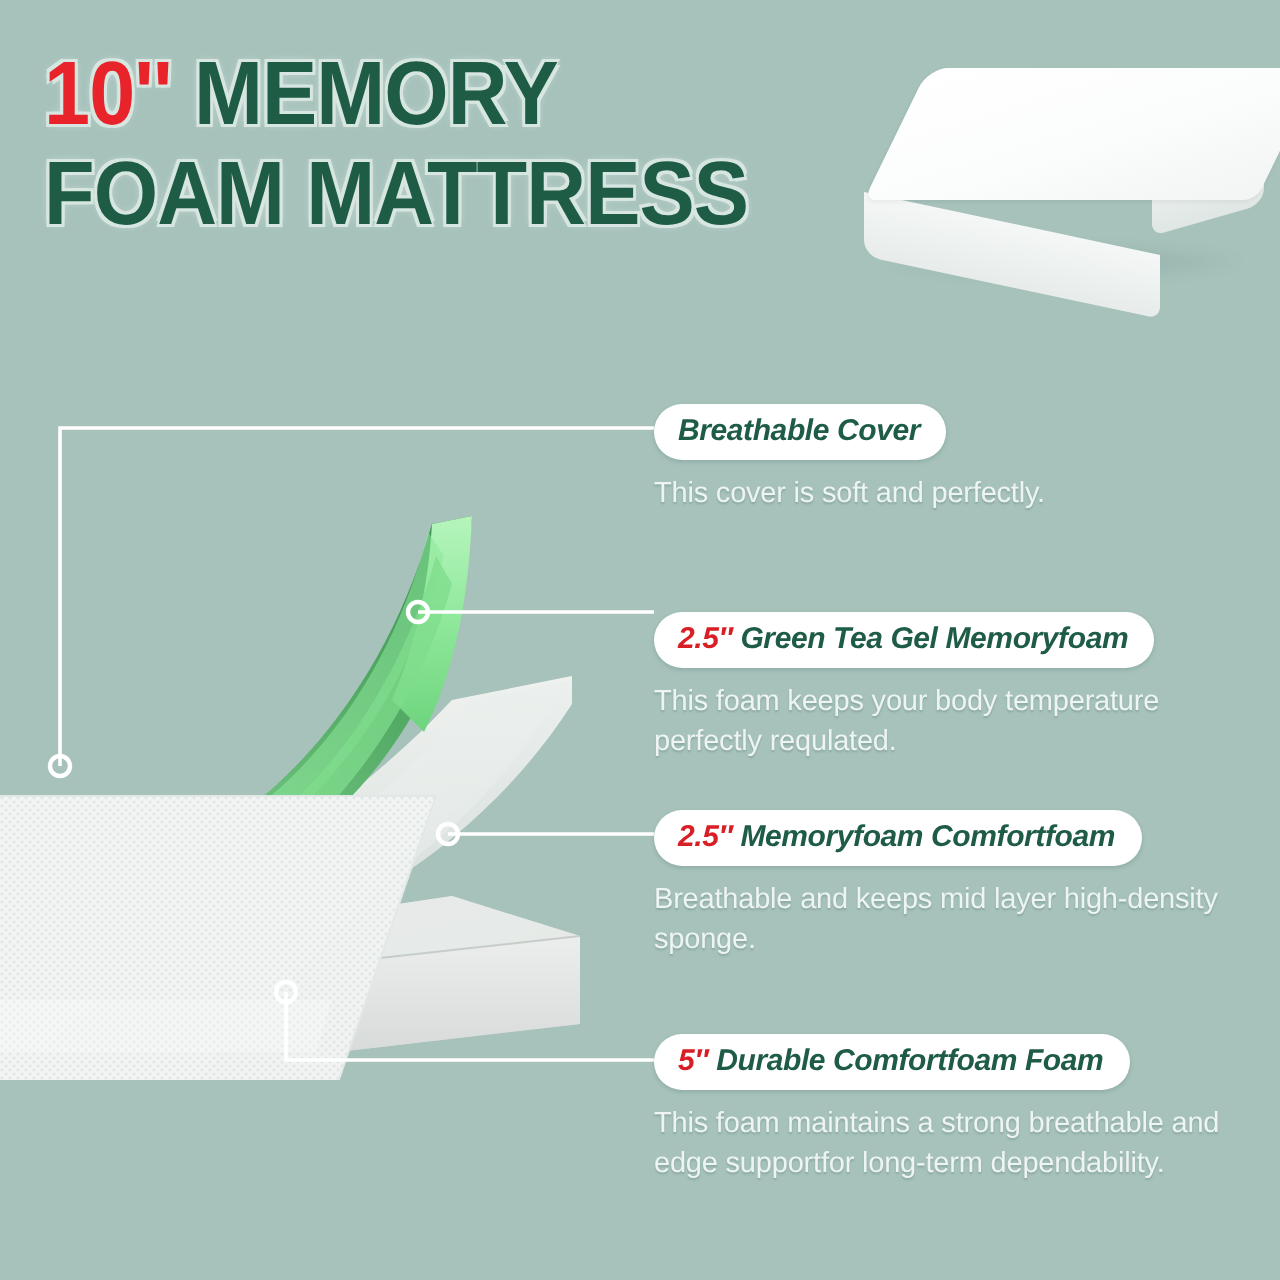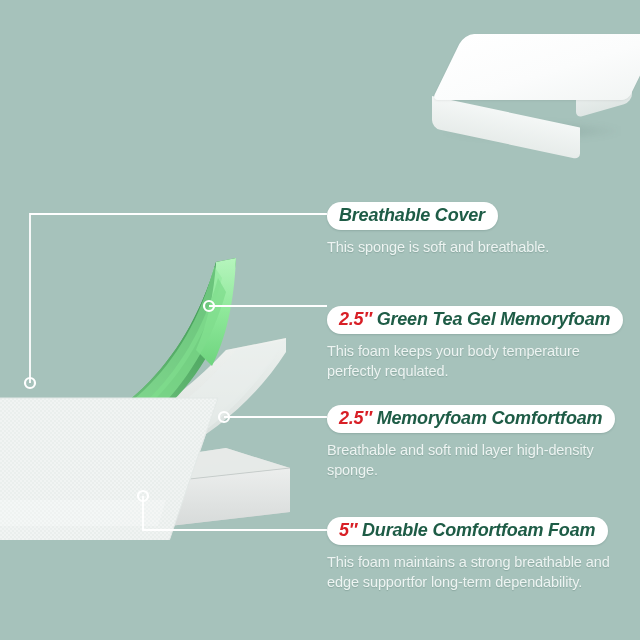--- a/index.html
+++ b/index.html
@@ -128,21 +128,21 @@
   .callout {
     position: absolute;
     z-index: 28;
     width: 300px;
   }
   .pill {
     display: inline-block;
     background: #ffffff;
     border-radius: 16px;
     padding: 4px 13px 5px 12px;
-    font-size: 18px;
+    font-size: 15px;
     line-height: 19px;
     font-weight: bold;
     font-style: italic;
     color: #1e5c46;
     letter-spacing: -0.2px;
     white-space: nowrap;
     box-shadow: 0 1px 2px rgba(40,70,64,0.18);
   }
   .pill .measure {
     color: #d81f26;
@@ -160,20 +160,24 @@
   #callout-1 { left: 327px; top: 202px; }
   #callout-2 { left: 327px; top: 306px; }
   #callout-3 { left: 327px; top: 405px; }
   #callout-4 { left: 327px; top: 517px; }
 </style>
 </head>
 <body>
 
 <div id="infographic">
 
+  <div class="title-block">
+    <div class="title-line"><span class="title-size">10''</span><span> MEMORY</span></div>
+    <div class="title-line">FOAM MATTRESS</div>
+  </div>
 
   <div class="product-photo">
     <div class="pp-shadow"></div>
     <div class="pp-front"></div>
     <div class="pp-side"></div>
     <div class="pp-top"></div>
   </div>
 
   <div class="cutaway">
     <svg width="330" height="340" viewBox="0 0 330 340" xmlns="http://www.w3.org/2000/svg">
@@ -261,31 +265,31 @@
 
     <path d="M224,417 L327,417" fill="none" stroke="#ffffff" stroke-width="1.8"></path>
     <circle cx="224" cy="417" r="5" fill="none" stroke="#ffffff" stroke-width="2.2"></circle>
 
     <path d="M143,496 L143,530 L327,530" fill="none" stroke="#ffffff" stroke-width="1.8"></path>
     <circle cx="143" cy="496" r="5" fill="none" stroke="#ffffff" stroke-width="2.2"></circle>
   </svg>
 
   <div class="callout" id="callout-1">
     <div class="pill"><span class="measure"></span><span>Breathable Cover</span></div>
-    <div class="desc">This sponge is soft and breathable.</div>
+    <div class="desc">This cover is soft and perfectly.</div>
   </div>
 
   <div class="callout" id="callout-2">
     <div class="pill"><span class="measure">2.5″</span>&nbsp;<span>Green Tea Gel Memoryfoam</span></div>
     <div class="desc">This foam keeps your body temperature perfectly requlated.</div>
   </div>
 
   <div class="callout" id="callout-3">
     <div class="pill"><span class="measure">2.5″</span>&nbsp;<span>Memoryfoam Comfortfoam</span></div>
-    <div class="desc">Breathable and soft mid layer high-density sponge.</div>
+    <div class="desc">Breathable and keeps mid layer high-density sponge.</div>
   </div>
 
   <div class="callout" id="callout-4">
     <div class="pill"><span class="measure">5″</span>&nbsp;<span>Durable Comfortfoam Foam</span></div>
     <div class="desc">This foam maintains a strong breathable and edge supportfor long-term dependability.</div>
   </div>
 
 </div>
 
 </body></html>

